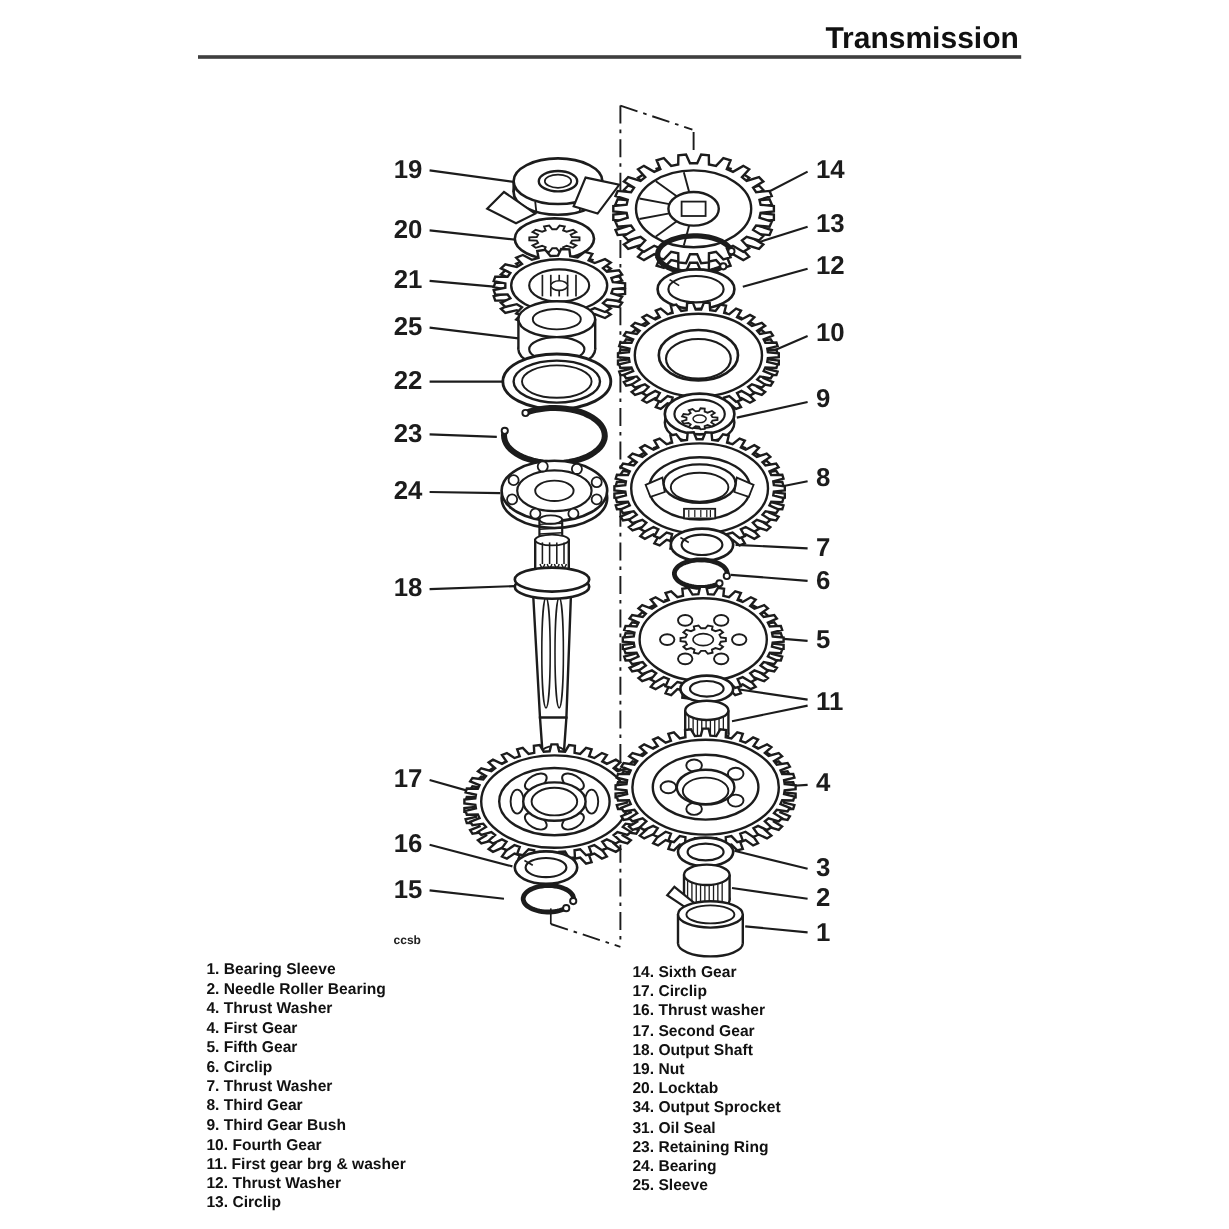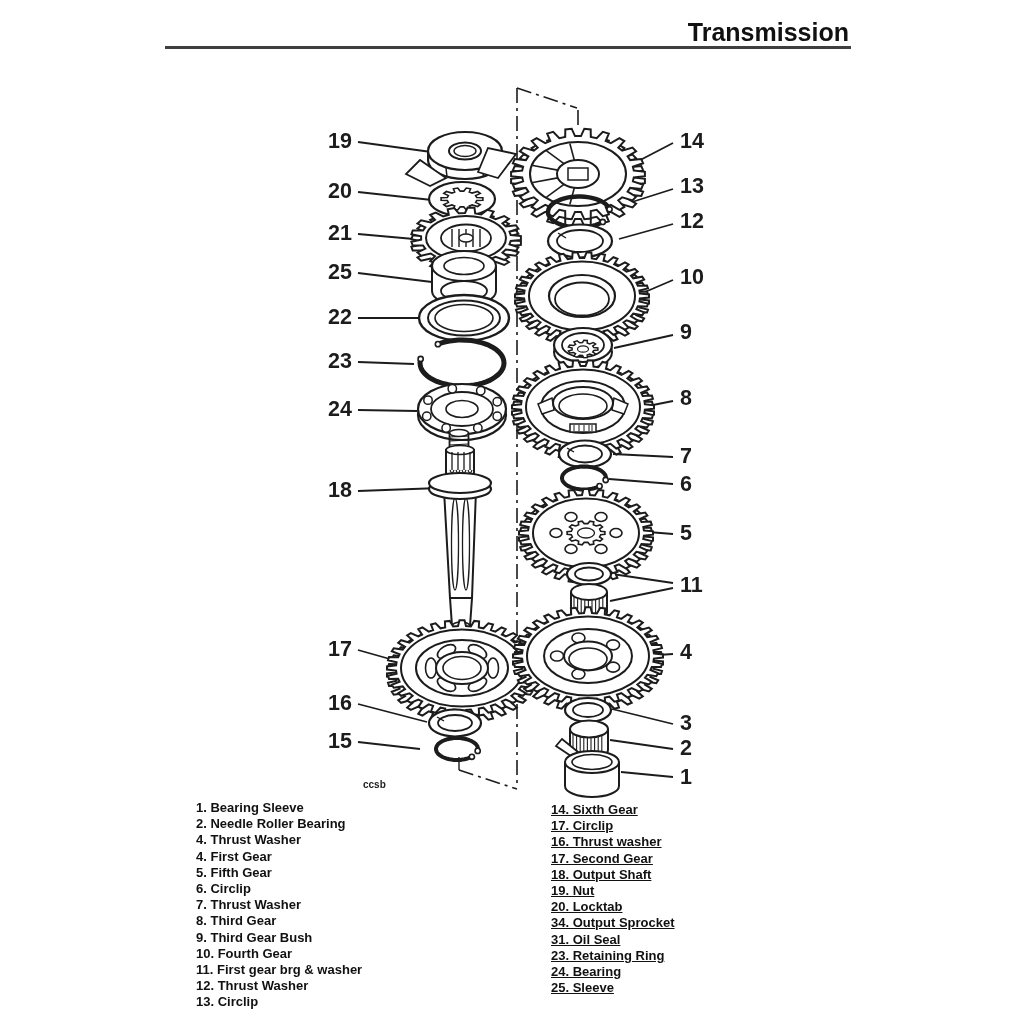--- a/index.html
+++ b/index.html
@@ -9,26 +9,26 @@
   }
   .title{
     position:absolute;top:18px;right:175px;
     font-size:25px;font-weight:bold;color:#111;letter-spacing:0px;text-align:right;
   }
   .title-rule{
     position:absolute;left:165px;top:46px;width:686px;height:3px;background:#3f3f3f;
   }
   #diagram-svg{position:absolute;left:0;top:0;}
   .caption{
-    position:absolute;left:328px;top:779px;font-size:10px;color:#222;font-weight:bold;margin-left:35px;
+    position:absolute;left:328px;top:779px;font-size:10px;color:#222;font-weight:bold;
   }
-  .legend-col{position:absolute;font-size:13px;font-weight:bold;color:#111;margin-left:24px;}
+  .legend-col{position:absolute;font-size:13px;font-weight:bold;color:#111;}
   .legend-col .row{line-height:16.2px;white-space:nowrap;}
   #legend-left{left:172px;top:800px;}
-  #legend-right{left:527px;top:802px;text-decoration:underline;}
+  #legend-right{left:527px;top:802px;}
 </style>
 </head>
 <body>
 
 <svg id="diagram-svg" width="1024" height="1024" viewBox="0 0 1024 1024">
     <g>
       <line x1="517" y1="88" x2="517" y2="788" stroke="#1c1c1c" stroke-width="1.6" stroke-dasharray="15 5 3 5"></line>
       <line x1="517" y1="88" x2="577" y2="108" stroke="#1c1c1c" stroke-width="1.6" stroke-dasharray="15 5 3 5"></line>
       <line x1="578" y1="110" x2="578" y2="128" stroke="#1c1c1c" stroke-width="1.6" stroke-dasharray="15 5 3 5"></line>
       <line x1="459" y1="757" x2="459" y2="770" stroke="#1c1c1c" stroke-width="1.4"></line>

